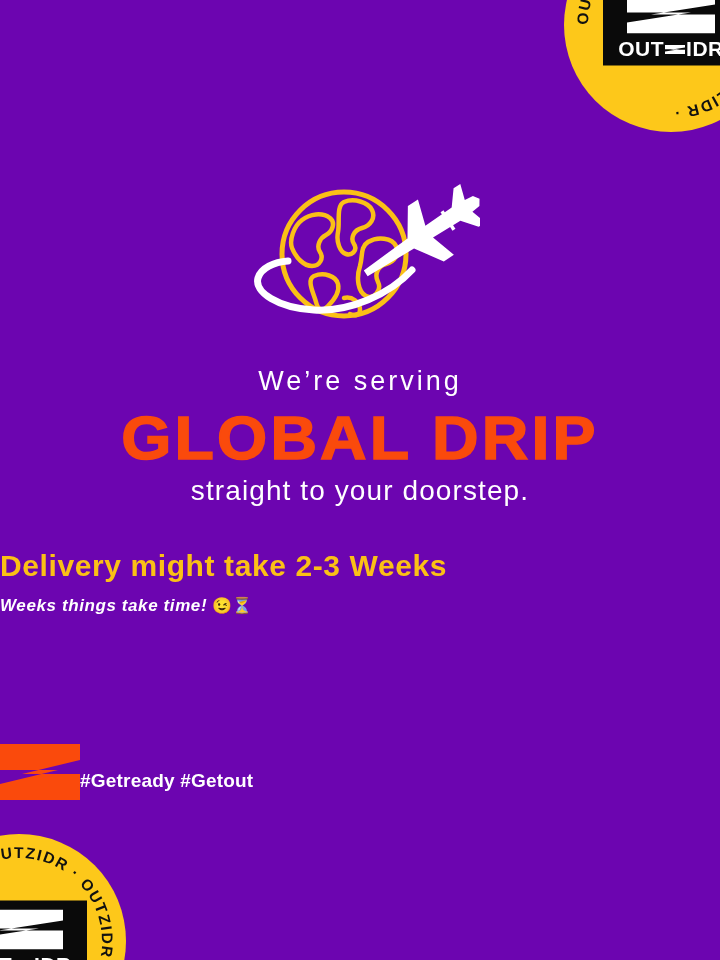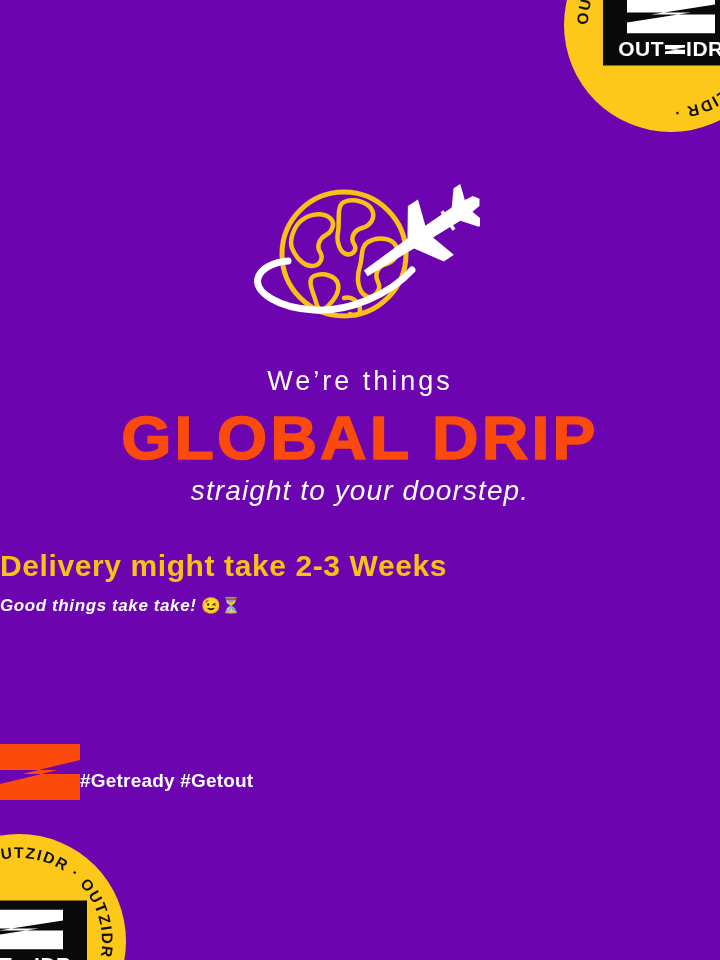--- a/index.html
+++ b/index.html
@@ -132,21 +132,20 @@
     transform: scaleX(1.04);
     -webkit-text-stroke: 1.5px #FA4A0C;
   }
   .subline {
     color: #FFFFFF;
     font-size: 28px;
     font-weight: 300;
     letter-spacing: 1.1px;
     line-height: 1.15;
     margin: 0;
-    font-style: italic;
   }
 
   
   .notice-block {
     position: absolute;
     left: 0;
     right: 0;
     top: 548px;
     text-align: left;
   }
@@ -218,29 +217,29 @@
         <path d="M-62 3 L-62 -4 L-8 -7 L10 -34 L22 -34 L14 -8 L46 -9
                  L58 -24 L66 -24 L61 -8 L70 -7 L74 -1 L70 5 L61 6 L66 22
                  L58 22 L46 7 L14 6 L22 32 L10 32 L-8 5 Z" fill="#FFFFFF"></path>
         <rect x="34" y="-11" width="3.5" height="7" fill="#FFFFFF"></rect>
         <rect x="34" y="4" width="3.5" height="7" fill="#FFFFFF"></rect>
       </g>
     </svg>
   </div>
 
   <div class="headline-block">
-    <p class="eyebrow">We’re things</p>
+    <p class="eyebrow">We’re serving</p>
     <p class="display-title">GLOBAL DRIP</p>
     <p class="subline">straight to your doorstep.</p>
   </div>
 
   <div class="notice-block">
     <p class="notice-main">Delivery might take 2-3 Weeks</p>
     <p class="notice-sub">
-      <span>Good things take take!</span>
+      <span>Weeks things take time!</span>
       <span class="emoji">😉⏳</span>
     </p>
   </div>
 
   <div class="brand-block">
     <svg class="brand-zmark" viewBox="0 0 80 56">
       <path d="M0 0 H80 V16 L22 30 H80 V56 H0 V40 L58 26 H0 Z" fill="#FA4A0C"></path>
     </svg>
     <div class="brand-tagline">#Getready #Getout</div>
   </div>

